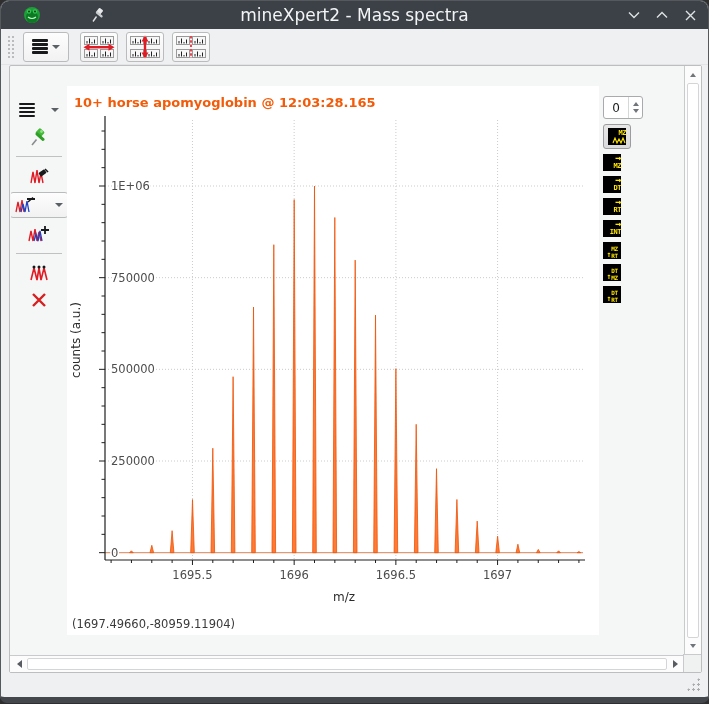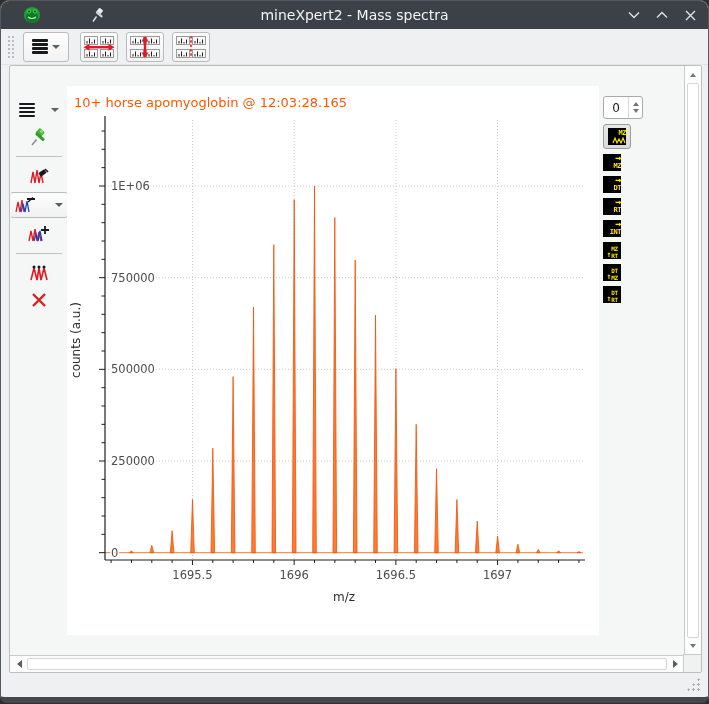--- a/index.html
+++ b/index.html
@@ -5,21 +5,21 @@
   html,body{margin:0;padding:0;background:#2e2e2e;font-family:"DejaVu Sans",sans-serif;}
   .window{position:relative;width:707px;height:696px;background:#eff0f1;
     border:1px solid #55595e;border-bottom:6px solid #44484d;
     border-radius:9px 9px 7px 7px;overflow:hidden;}
   
   .titlebar{position:absolute;left:0;top:0;right:0;height:28px;background:#3c4147;
     display:flex;align-items:center;color:#eceff1;}
   .titlebar .app-icon{margin-left:22px;width:18px;height:18px;}
   .titlebar .pin-icon{margin-left:50px;width:14px;height:16px;}
   .titlebar .tb-title{position:absolute;left:0;right:0;text-align:center;
-    font-size:14px;color:#f2f4f5;}
+    font-size:17px;color:#f2f4f5;}
   .tb-controls{position:absolute;right:10px;top:0;height:28px;display:flex;align-items:center;gap:12px;}
   .tb-btn{width:16px;height:16px;display:flex;align-items:center;justify-content:center;cursor:pointer;}
   
   .toolbar{position:absolute;left:0;top:28px;right:0;height:35px;background:#eff0f1;
     display:flex;align-items:center;border-bottom:1px solid #e3e4e5;}
   .tb-handle{width:8px;height:24px;margin-left:6px;
     background-image:radial-gradient(#b9bbbd 1px, transparent 1.2px);
     background-size:4px 4px;}
   .btn{background:linear-gradient(#fdfdfd,#f2f2f3);border:1px solid #b9bbbd;border-radius:3px;
     display:flex;align-items:center;justify-content:center;cursor:pointer;}
@@ -38,21 +38,21 @@
   
   .left-col{width:56px;padding-top:33px;display:flex;flex-direction:column;align-items:center;gap:5px;flex:none;}
   .lc-item{width:26px;height:22px;display:flex;align-items:center;justify-content:center;cursor:pointer;}
   .lc-sep{width:46px;height:1px;background:#bfc1c3;margin:3px 0;}
   .lc-dd{width:48px;height:24px;background:linear-gradient(#fdfdfd,#f1f1f2);
     border:1px solid #b9bbbd;border-radius:4px;display:flex;align-items:center;justify-content:space-between;
     padding:0 5px;cursor:pointer;}
   
   .plot-widget{width:532px;height:549px;margin-top:20px;background:#ffffff;flex:none;
     position:relative;}
-  .plot-title{padding:9px 0 0 7px;font-size:13px;font-weight:normal;color:#f25b09;}
+  .plot-title{padding:9px 0 0 7px;font-size:13px;font-weight:bold;color:#f25b09;}
   .plot-status{position:absolute;left:5px;bottom:4px;font-size:11.5px;color:#3a3a3a;}
   #chart{display:block;margin-top:2px;}
   
   .right-col{width:56px;padding-top:30px;display:flex;flex-direction:column;align-items:flex-start;
     gap:5px;flex:none;margin-left:4px;}
   .spinbox{width:38px;height:21px;background:#fff;border:1px solid #a8aaac;border-radius:3px;
     display:flex;align-items:center;}
   .spinbox .sb-val{flex:1;text-align:center;font-size:12px;color:#1a1c1e;}
   .sb-btns{width:13px;height:100%;display:flex;flex-direction:column;align-items:center;
     justify-content:center;gap:3px;border-left:1px solid #d6d7d8;cursor:pointer;}
@@ -358,20 +358,21 @@
             <text x="328.86808510637906" y="467" text-anchor="middle" font-size="11.5" font-family="DejaVu Sans,sans-serif" fill="#4d4d4d">1696.5</text>
             <text x="430.5702127659476" y="467" text-anchor="middle" font-size="11.5" font-family="DejaVu Sans,sans-serif" fill="#4d4d4d">1697</text>
             <text x="44" y="444.6666666666667" font-size="11.5" font-family="DejaVu Sans,sans-serif" fill="#4d4d4d" stroke="#ffffff" stroke-width="3" paint-order="stroke">0</text>
             <text x="44" y="353" font-size="11.5" font-family="DejaVu Sans,sans-serif" fill="#4d4d4d" stroke="#ffffff" stroke-width="3" paint-order="stroke">250000</text>
             <text x="44" y="261.3333333333333" font-size="11.5" font-family="DejaVu Sans,sans-serif" fill="#4d4d4d" stroke="#ffffff" stroke-width="3" paint-order="stroke">500000</text>
             <text x="44" y="169.66666666666663" font-size="11.5" font-family="DejaVu Sans,sans-serif" fill="#4d4d4d" stroke="#ffffff" stroke-width="3" paint-order="stroke">750000</text>
             <text x="44" y="78" font-size="11.5" font-family="DejaVu Sans,sans-serif" fill="#4d4d4d" stroke="#ffffff" stroke-width="3" paint-order="stroke">1E+06</text>
             <text x="277" y="489" text-anchor="middle" font-size="12" font-family="DejaVu Sans,sans-serif" fill="#2b2b2b">m/z</text>
             <text x="13" y="228" text-anchor="middle" font-size="12" font-family="DejaVu Sans,sans-serif" fill="#2b2b2b" transform="rotate(-90 13 228)">counts (a.u.)</text>
           </svg>
+        <div class="plot-status">(1697.49660,-80959.11904)</div>
       </div>
 
       <div class="right-col">
         <div class="spinbox">
           <span class="sb-val">0</span>
           <span class="sb-btns">
             <span class="tri-up"></span>
             <span class="tri-dn"></span>
           </span>
         </div>

